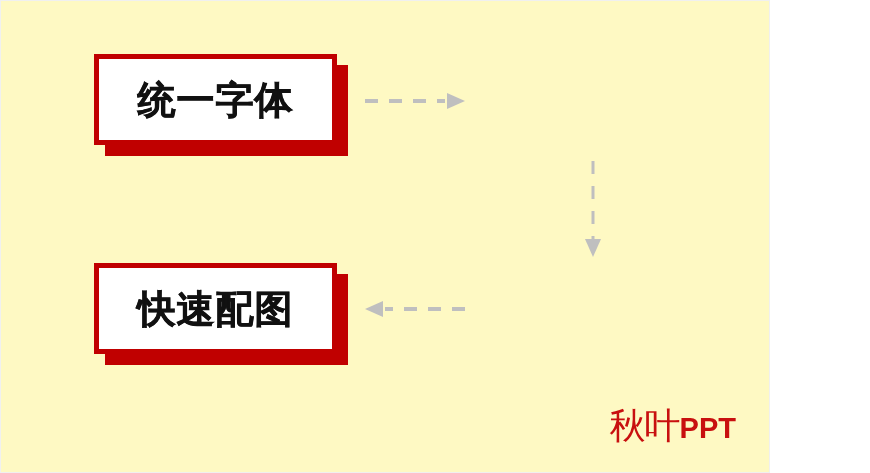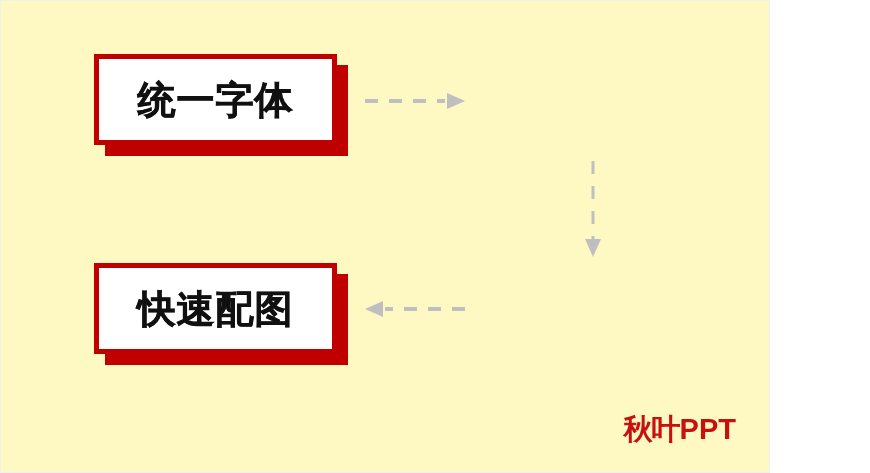--- a/index.html
+++ b/index.html
@@ -89,22 +89,22 @@
   #logo {
     position: absolute;
     right: 33px;
     bottom: 28px;
     z-index: 4;
     display: flex;
     align-items: baseline;
     color: #c8100f;
   }
   #logo .cn {
-    font-size: 29px;
-    font-weight: bold;
+    font-size: 36px;
+    font-weight: normal;
     line-height: 1;
     letter-spacing: -1px;
     font-family: "DejaVu Sans", "Liberation Sans", sans-serif;
   }
   #logo .en {
     font-size: 29px;
     font-weight: bold;
     line-height: 1;
     letter-spacing: 0px;
     font-family: "Liberation Sans", sans-serif;

